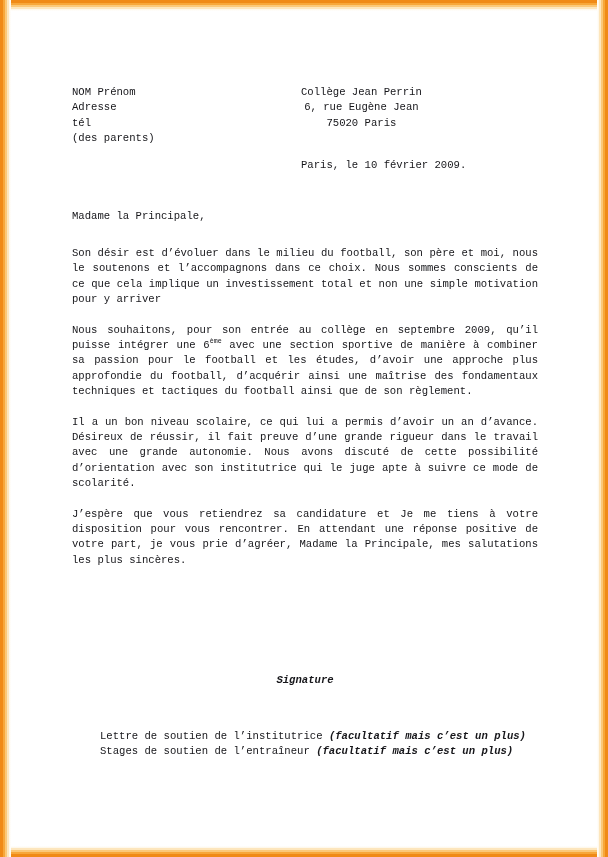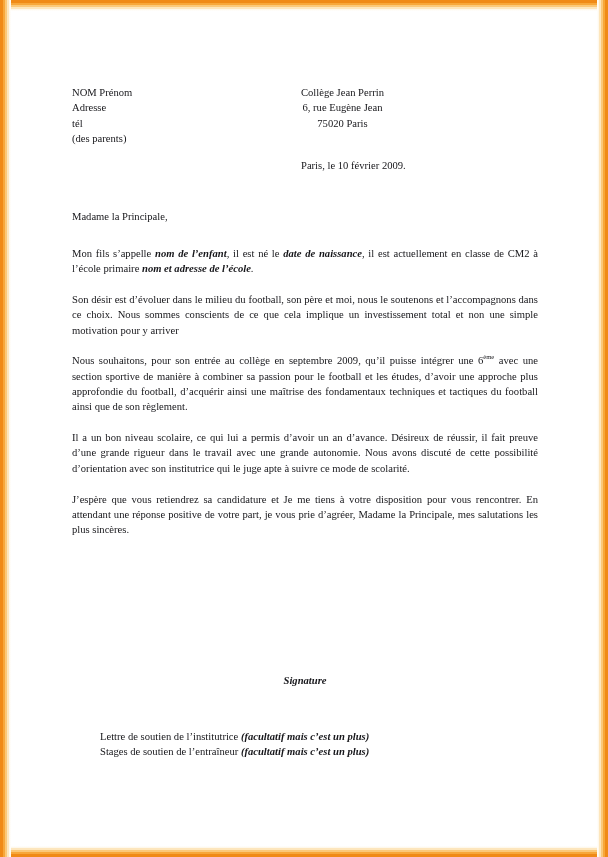--- a/index.html
+++ b/index.html
@@ -72,20 +72,21 @@
   
   .letter {
     position: absolute;
     left: 72px;
     top: 0;
     width: 466px;   
     height: 638px;
     color: #16161a;
     font-size: 10.6px;
     line-height: 15.3px;
+    font-family: Liberation Mono, monospace;
   }
 
   .addresses {
     position: absolute;
     top: 85px;
     left: 0;
     width: 466px;
     height: 62px;
   }
 
@@ -194,21 +195,20 @@
         <span class="addr-line">75020 Paris</span>
       </div>
     </div>
 
     <div class="date-line">Paris, le 10 février 2009.</div>
 
     <div class="salutation">Madame la Principale,</div>
 
     <div class="body-block">
 
-      <p class="para"><span>Mon fils s’appelle </span><span class="bi">nom de l’enfant</span><span>, il est né le </span><span class="bi">date de naissance</span><span>, il est actuellement en classe de CM2 à l’école primaire </span><span class="bi">nom et adresse de l’école</span><span>.</span></p>
 
       <p class="para">Son désir est d’évoluer dans le milieu du football, son père et moi, nous le soutenons et l’accompagnons dans ce choix. Nous sommes conscients de ce que cela implique un investissement total et non une simple motivation pour y arriver</p>
 
       <p class="para"><span>Nous souhaitons, pour son entrée au collège en septembre 2009, qu’il puisse intégrer une 6</span><span class="sup">ème</span><span> avec une section sportive de manière à combiner sa passion pour le football et les études, d’avoir une approche plus approfondie du football,  d’acquérir ainsi une maîtrise des fondamentaux techniques et tactiques du football ainsi que de son règlement.</span></p>
 
 
       <p class="para">Il a un bon niveau scolaire, ce qui lui a permis d’avoir un an d’avance. Désireux de réussir, il fait preuve d’une grande rigueur dans le travail avec une grande autonomie. Nous avons discuté de cette possibilité d’orientation avec son institutrice qui le juge apte à suivre ce mode de scolarité.</p>
 
       <p class="para last-para">J’espère que vous retiendrez sa candidature et Je me tiens à votre disposition  pour vous rencontrer. En attendant une réponse positive de votre part, je vous prie d’agréer, Madame la Principale, mes salutations les plus sincères.</p>
 

